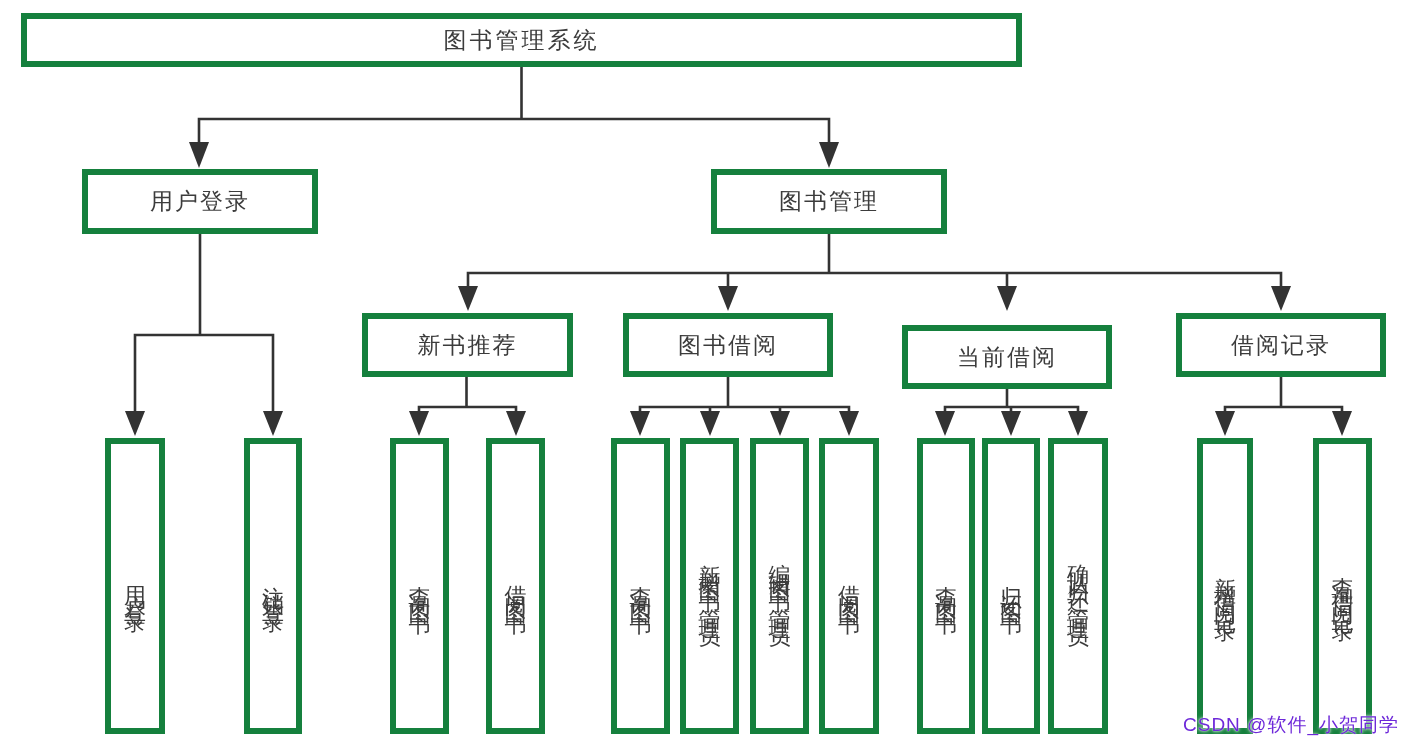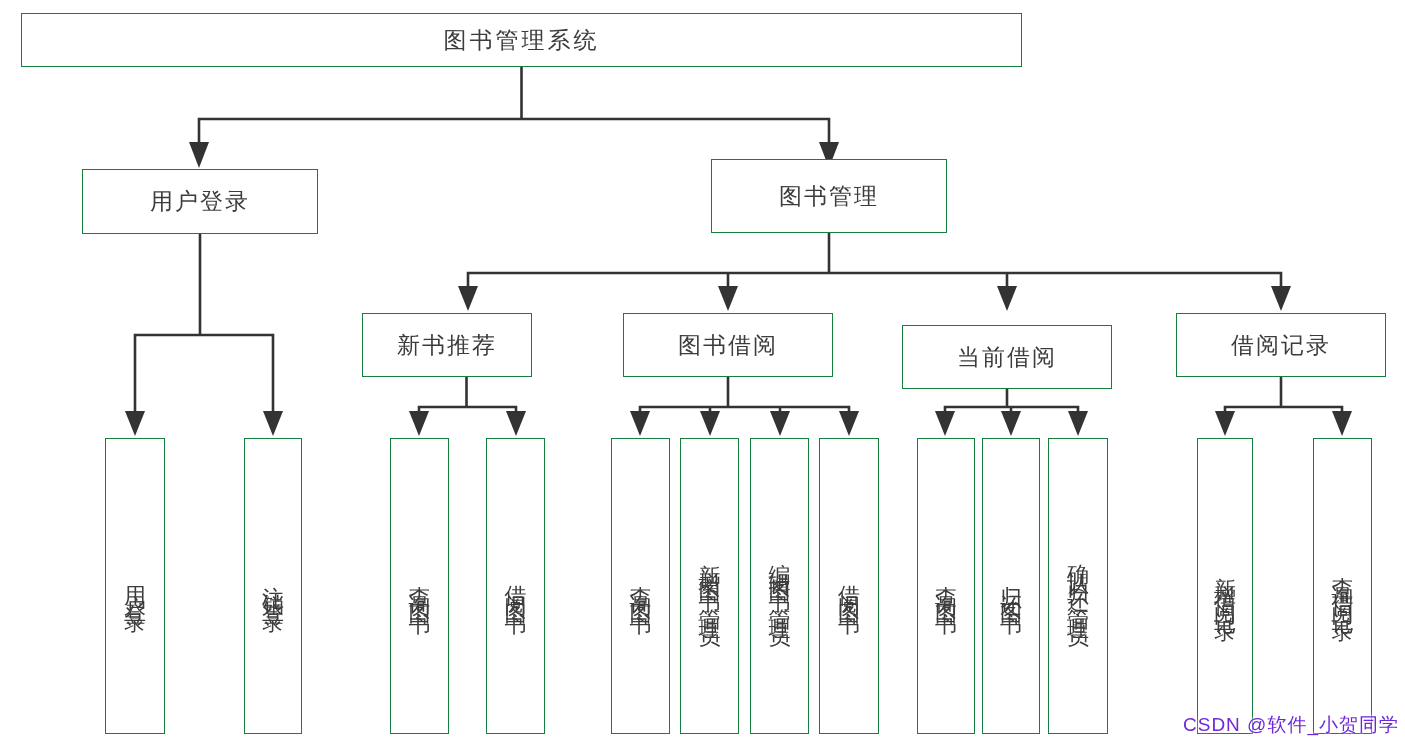--- a/index.html
+++ b/index.html
@@ -13,21 +13,21 @@
   }
   #connectors {
     position: absolute;
     left: 0; top: 0;
     width: 1405px; height: 747px;
     pointer-events: none;
   }
   .box {
     position: absolute;
     background: #ffffff;
-    border: 1px solid #15803d;
+    border: 6px solid #15803d;
     box-sizing: border-box;
     display: flex;
     align-items: center;
     justify-content: center;
     color: #3c3c3c;
   }
   .hbox { font-size: 23px; letter-spacing: 2px; white-space: nowrap; }
   .root-box { font-size: 23px; letter-spacing: 3px; }
   .leaf .vtext {
     writing-mode: vertical-rl;
@@ -96,25 +96,25 @@
     </g>
   </svg>
 
   <div class="box hbox root-box" style="left:21px;top:13px;width:1001px;height:54px">
     <span>图书管理系统</span>
   </div>
 
   <div class="box hbox" style="left:82px;top:169px;width:236px;height:65px">
     <span>用户登录</span>
   </div>
-  <div class="box hbox" style="left:711px;top:159px;width:236px;height:74px">
+  <div class="box hbox" style="left:711px;top:169px;width:236px;height:65px">
     <span>图书管理</span>
   </div>
 
-  <div class="box hbox" style="left:362px;top:313px;width:170px;height:64px">
+  <div class="box hbox" style="left:362px;top:313px;width:211px;height:64px">
     <span>新书推荐</span>
   </div>
   <div class="box hbox" style="left:623px;top:313px;width:210px;height:64px">
     <span>图书借阅</span>
   </div>
   <div class="box hbox" style="left:902px;top:325px;width:210px;height:64px">
     <span>当前借阅</span>
   </div>
   <div class="box hbox" style="left:1176px;top:313px;width:210px;height:64px">
     <span>借阅记录</span>

